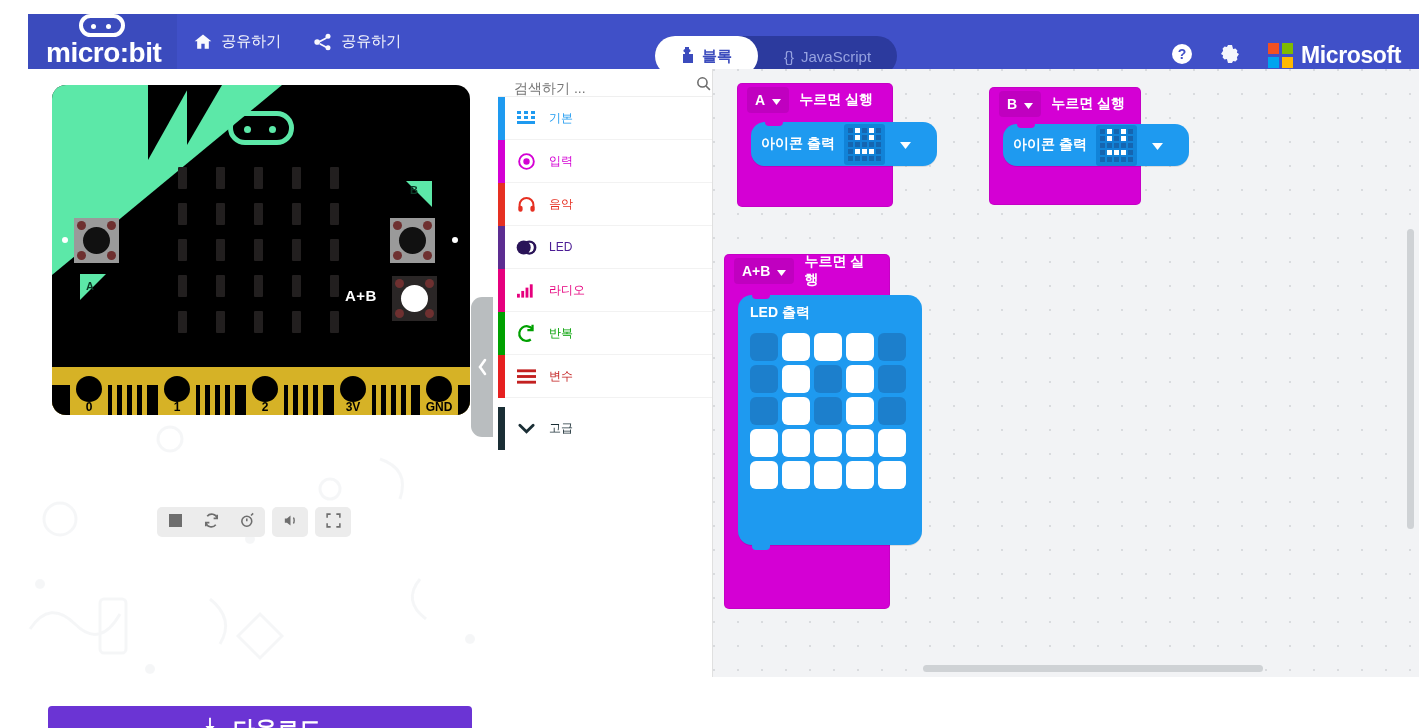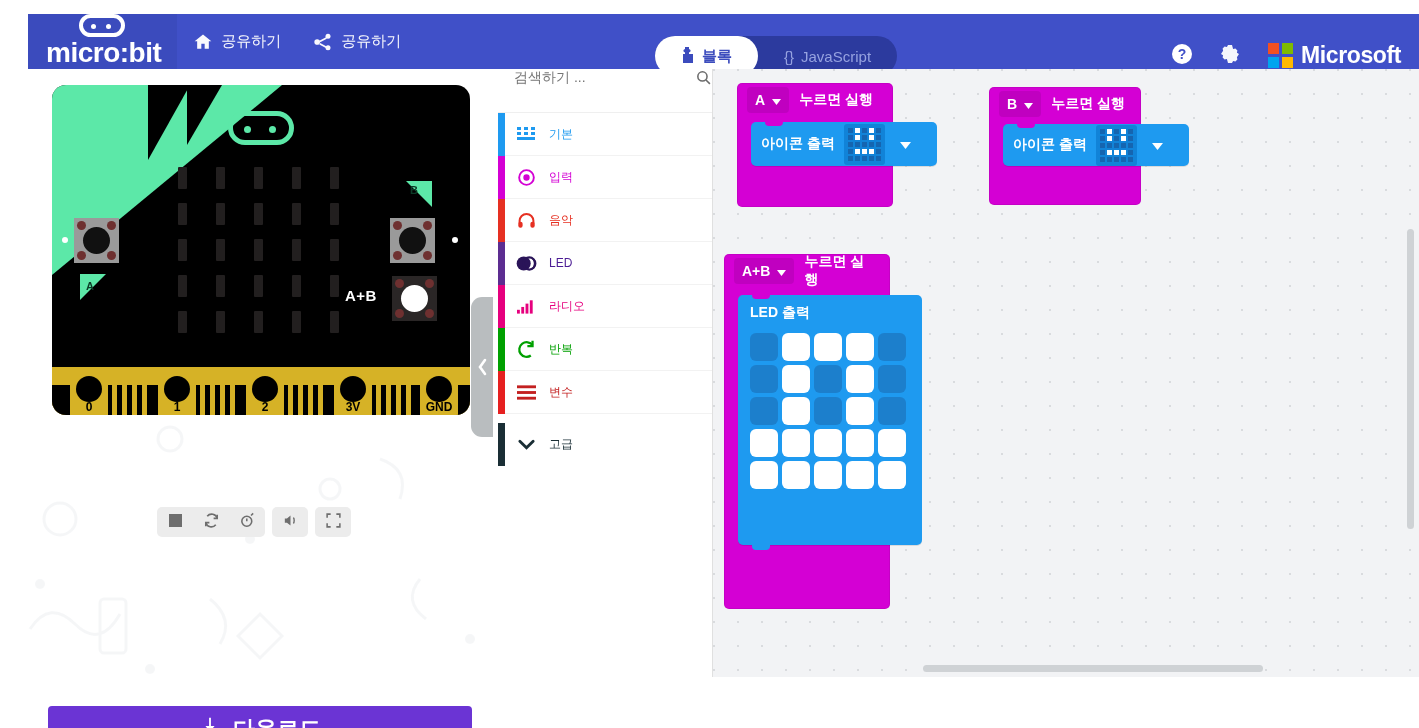--- a/index.html
+++ b/index.html
@@ -180,21 +180,21 @@
     z-index: 6;
   }
   #collapse-handle svg { display: block; }
 
   
   #toolbox {
     position: absolute; left: 498px; top: 69px; width: 215px; height: 608px;
     background: #ffffff; border-right: 1px solid #e0e0e0; z-index: 5;
   }
   #tb-search {
-    height: 44px; display: flex; align-items: flex-start; padding: 0 14px 0 16px;
+    height: 28px; display: flex; align-items: flex-end; padding: 0 14px 0 16px;
     border-bottom: 1px solid #efefef;
   }
   #tb-search input {
     flex: 1; border: none; outline: none; font-size: 14px; color: #7b7b7b;
     font-family: "Liberation Sans", sans-serif; background: transparent;
   }
   #tb-search .sic { color: #6b6b6b; }
   .cat {
     height: 43px; display: flex; align-items: center; gap: 11px;
     padding-left: 16px; cursor: pointer;
@@ -221,21 +221,21 @@
   .blk-event .ev-head {
     height: 34px; display: flex; align-items: center; gap: 10px; padding: 0 12px 0 10px;
   }
   .ev-drop {
     background: #c000c0; border-radius: 4px; height: 26px; padding: 0 8px;
     display: flex; align-items: center; gap: 7px; cursor: pointer;
   }
   .ev-drop .dv { color: #ffffff; font-size: 14px; font-weight: bold; }
   .ev-title { color: #ffffff; font-size: 14px; font-weight: bold; }
   .blk-inner {
-    position: relative; background: #1e9af0; border-radius: 5px;
+    position: relative; background: #1e9af0; border-radius: 14px;
     box-shadow: 0 1px 0 rgba(0,0,0,.10);
   }
   .blk-inner .txt { color: #ffffff; font-size: 14px; font-weight: bold; }
 
   .icon-field {
     background: #1183d8; border-radius: 3px; padding: 4px;
     display: grid; grid-template-columns: repeat(5, 5px);
     grid-template-rows: repeat(5, 5px); gap: 2px;
   }
   .icon-field i { display: block; width: 5px; height: 5px; background: #1565b0; }

